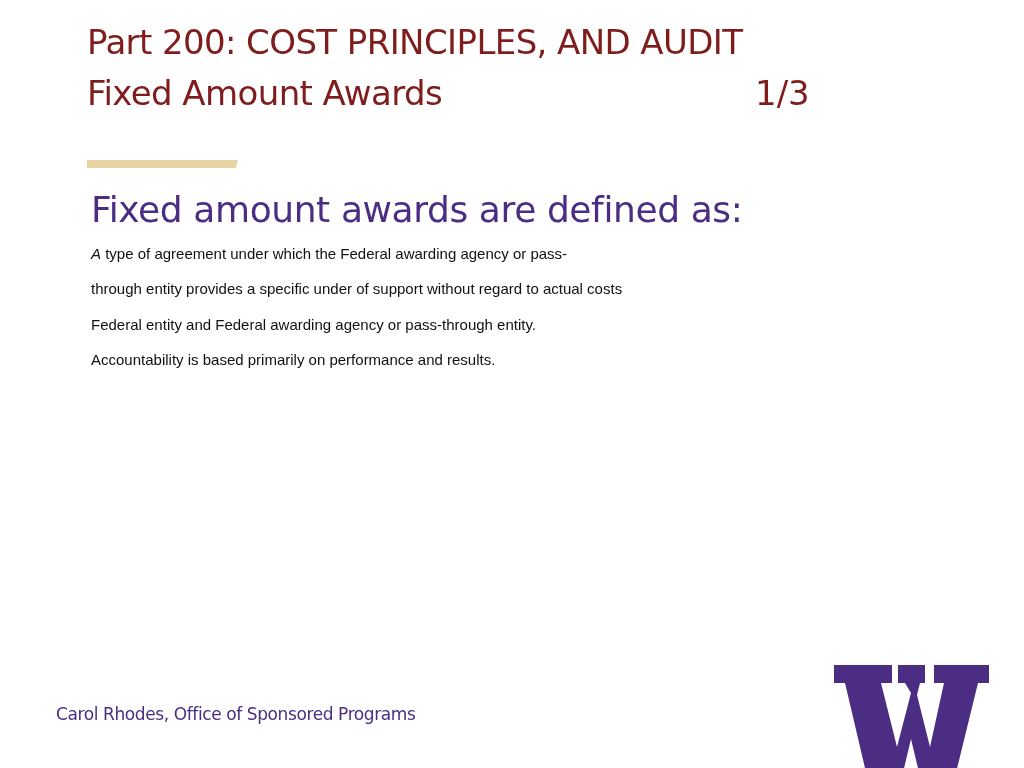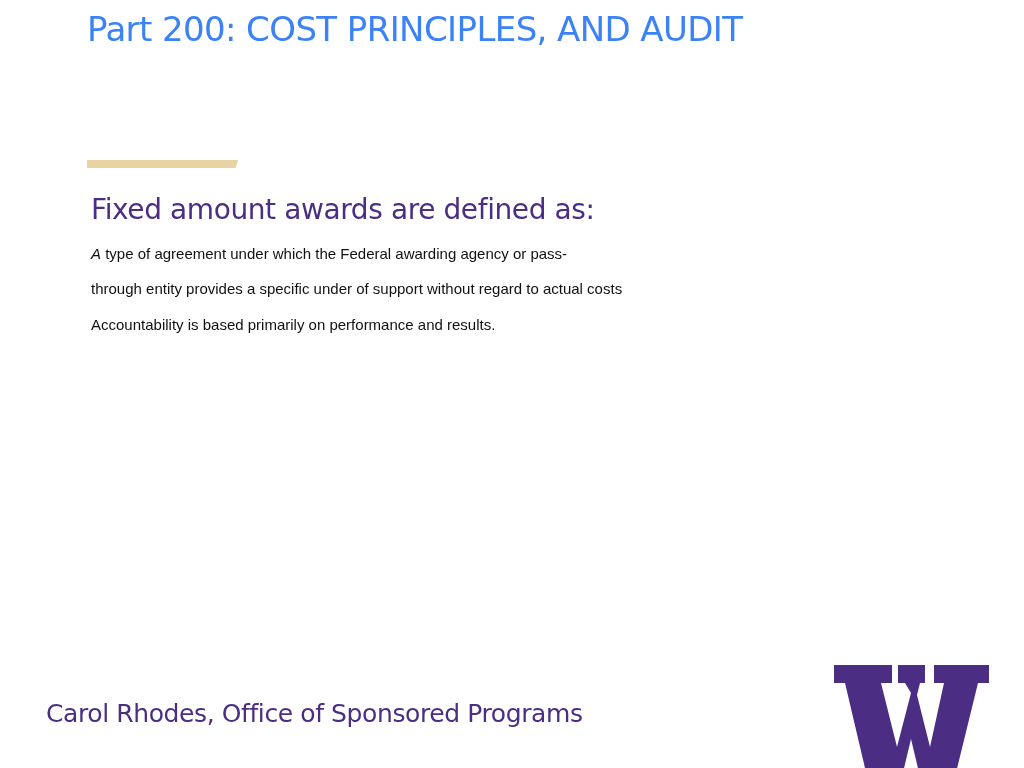--- a/index.html
+++ b/index.html
@@ -10,23 +10,23 @@
   body {
     width: 1024px;
     height: 768px;
     position: relative;
     overflow: hidden;
     font-family: "DejaVu Sans", sans-serif;
   }
   .title-block {
     position: absolute;
     left: 87px;
-    top: 8px;
+    top: 21px;
     width: 740px;
-    color: #3b82f6;
+    color: #7f1d1d;
   }
   .title-line {
     font-family: "DejaVu Sans", sans-serif;
     font-size: 34px;
     line-height: 42px;
     letter-spacing: -0.6px;
     white-space: nowrap;
     font-weight: normal;
     margin: 0;
   }
@@ -62,21 +62,21 @@
     clip-path: polygon(0 0, 100% 0, 98.5% 100%, 0 100%);
   }
   .content {
     position: absolute;
     left: 91px;
     top: 188px;
     width: 910px;
   }
   .definition-heading {
     color: #4b2e83;
-    font-size: 28px;
+    font-size: 36px;
     line-height: 44px;
     letter-spacing: -0.4px;
     margin: 0;
     font-weight: normal;
     white-space: nowrap;
   }
   .definition-body {
     font-family: "Liberation Sans", sans-serif;
     font-size: 15px;
     line-height: 35.3px;
@@ -100,50 +100,55 @@
     font-size: 30px;
     line-height: 45px;
     letter-spacing: -0.5px;
   }
   .agency-note .line {
     display: block;
     white-space: nowrap;
   }
   .footer-text {
     position: absolute;
-    left: 46px;
+    left: 56px;
     top: 696px;
     color: #4b2e83;
-    font-size: 25px;
+    font-size: 17px;
     line-height: 36px;
     letter-spacing: -0.4px;
     white-space: nowrap;
   }
   .uw-logo {
     position: absolute;
     left: 834px;
     top: 665px;
     width: 155px;
     height: 120px;
   }
 </style>
 </head>
 <body>
 
 <div class="title-block">
   <h1 class="title-line">Part 200: COST PRINCIPLES, AND AUDIT</h1>
+  <div class="subtitle-row">
+    <span class="subtitle">Fixed Amount Awards</span>
+    <span class="slide-counter">1/3</span>
+  </div>
 </div>
 
 <div class="gold-bar"></div>
 
 <div class="content">
   <h2 class="definition-heading">Fixed amount awards are defined as:</h2>
   <div class="definition-body">
     <span class="line"><em>A</em><span> type of agreement under which the Federal awarding agency or pass-</span></span>
     <span class="line">through entity provides a specific under of support without regard to actual costs</span>
+    <span class="line">Federal entity and Federal awarding agency or pass-through entity.</span>
     <span class="line">Accountability is based primarily on performance and results.</span>
   </div>
 </div>
 
 <div class="agency-note">
 </div>
 
 <div class="footer-text">Carol Rhodes, Office of Sponsored Programs</div>
 
 <svg class="uw-logo" viewBox="0 0 155 120" xmlns="http://www.w3.org/2000/svg">

